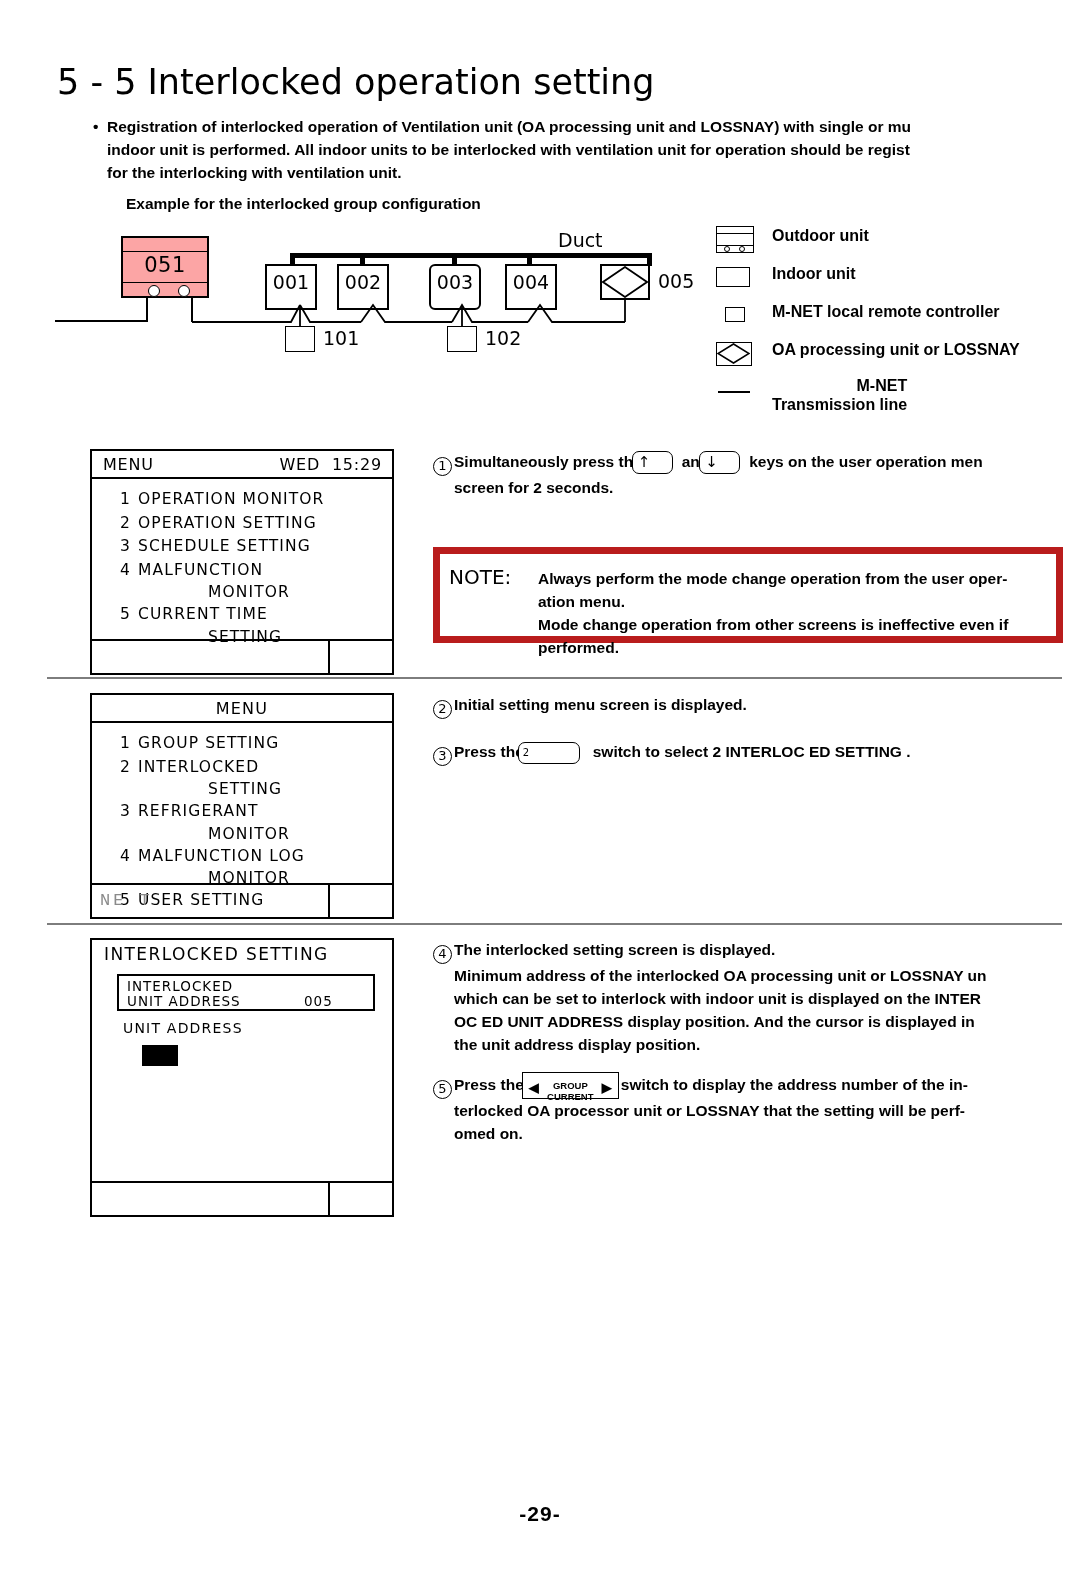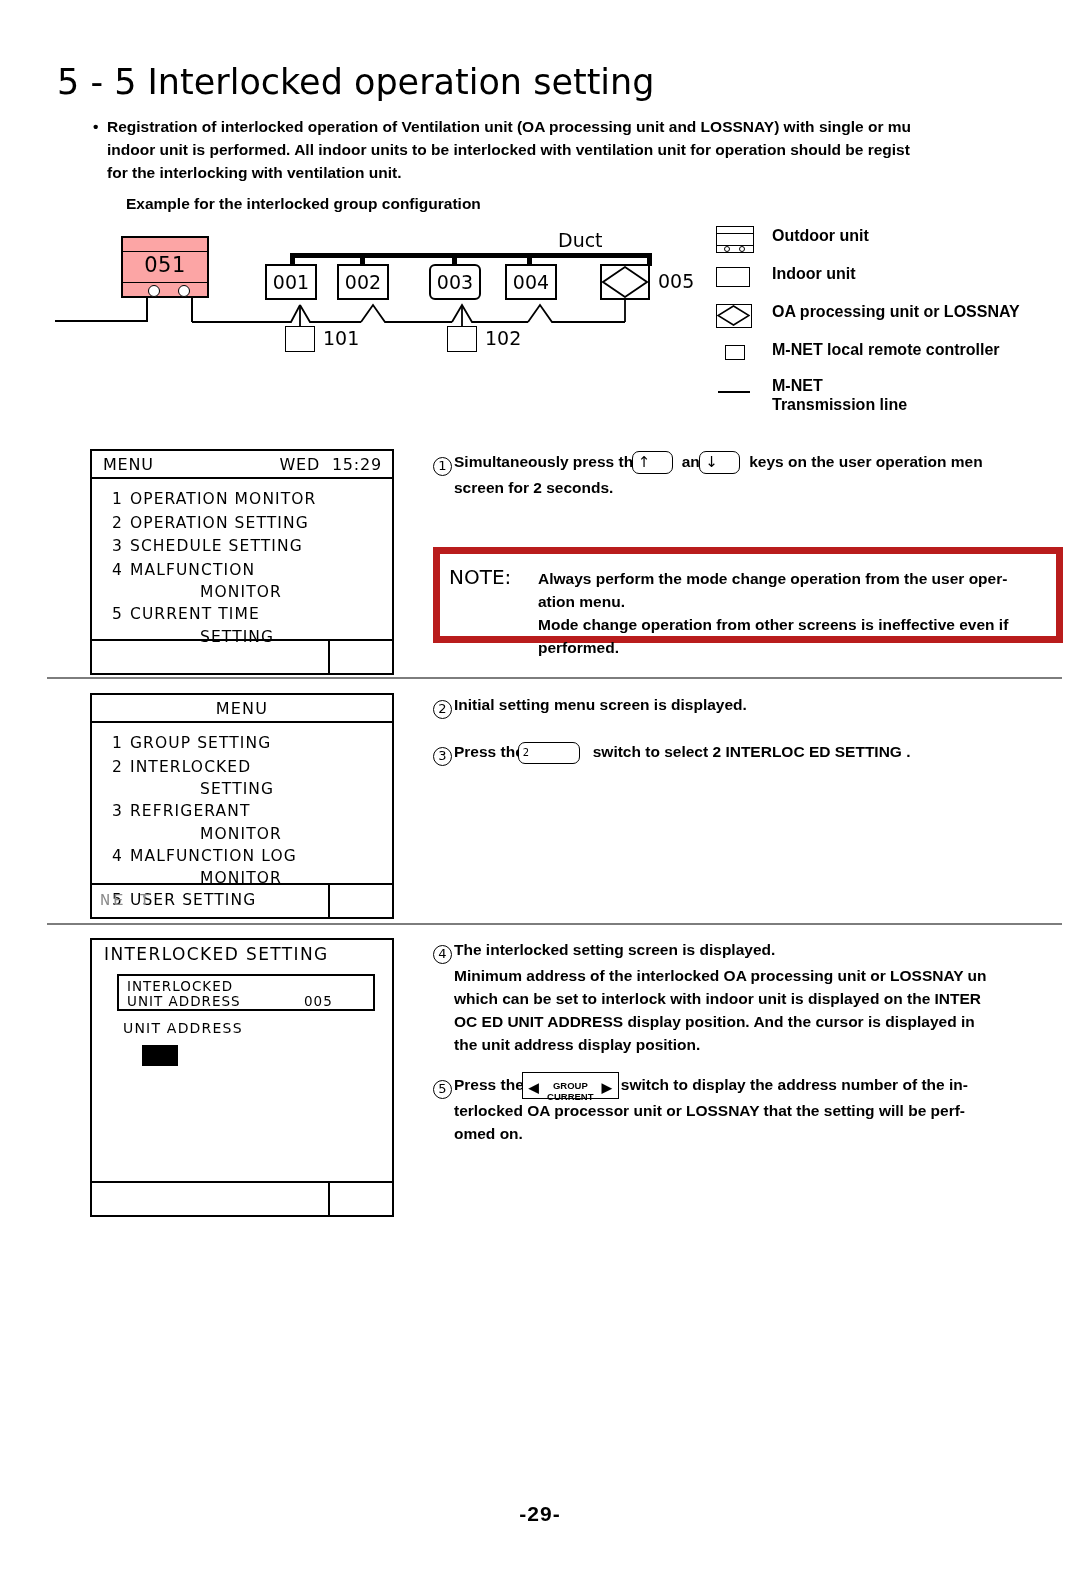--- a/index.html
+++ b/index.html
@@ -114,21 +114,21 @@
     top: 47px;
   }
   .term.t1 { left: 25px; }
   .term.t2 { left: 55px; }
 
   
   .iunit {
     position: absolute;
     top: 49px;
     width: 52px;
-    height: 36px;
+    height: 46px;
     border: 2px solid #000;
     box-sizing: border-box;
     background: #fff;
     text-align: center;
     font-size: 19px;
     font-family: "DejaVu Sans", sans-serif;
     line-height: 32px;
   }
 
   
@@ -284,21 +284,21 @@
   .lcd-hdr-center {
     position: absolute;
     left: 0; right: 0; top: 4px;
     text-align: center;
     font-size: 16px;
     font-family: "DejaVu Sans", sans-serif;
     letter-spacing: 1.2px;
   }
   .lcd-body {
     position: relative;
-    padding: 9px 0 0 0;
+    padding: 9px 0 0 8px;
   }
   .lcd-item {
     font-size: 15.5px;
     font-family: "DejaVu Sans", sans-serif;
     letter-spacing: 1.1px;
     padding-left: 20px;
     line-height: 23.5px;
     white-space: nowrap;
   }
   .lcd-item .num { margin-right: 7px; }
@@ -584,37 +584,37 @@
       </div>
       <div class="leg-txt">Outdoor unit</div>
     </div>
 
     <div class="leg-row">
       <div class="leg-ico ico-indoor"></div>
       <div class="leg-txt">Indoor unit</div>
     </div>
 
     <div class="leg-row">
+      <div class="leg-ico ico-rc"></div>
+      <div class="leg-txt">M-NET local remote controller</div>
+    </div>
+
+    <div class="leg-row">
       <div class="leg-ico ico-oa">
         <svg width="33" height="21" viewBox="0 0 33 21">
           <polygon points="16.5,1 32,10.5 16.5,20 1,10.5" fill="none" stroke="#000" stroke-width="1.5"></polygon>
         </svg>
       </div>
       <div class="leg-txt">OA processing unit or LOSSNAY</div>
     </div>
 
-    <div class="leg-row">
-      <div class="leg-ico ico-rc"></div>
-      <div class="leg-txt">M-NET local remote controller</div>
-    </div>
-
     <div class="leg-row" style="height:42px;">
       <div class="leg-ico ico-line"></div>
       <div class="leg-txt two-line">
-        <span style="display:block;">M-NET</span>
+        <span style="display:block;text-align:right;">M-NET</span>
         <span style="display:block;">Transmission line</span>
       </div>
     </div>
   </div>
 
   <div class="lcd" style="left:90px; top:449px;">
     <div class="lcd-hdr">
       <span class="lcd-hdr-left">MENU</span>
       <span class="lcd-hdr-right"><span>WED</span>&nbsp;&nbsp;<span>15:29</span></span>
     </div>

